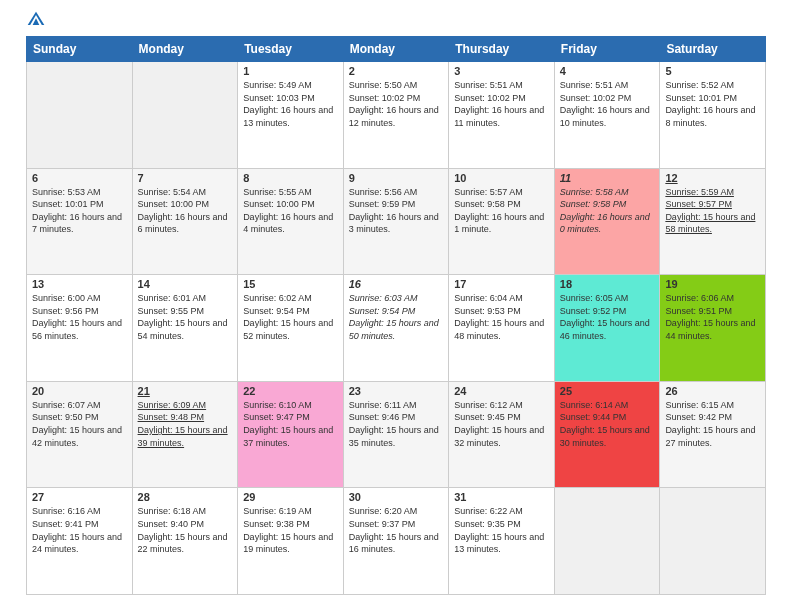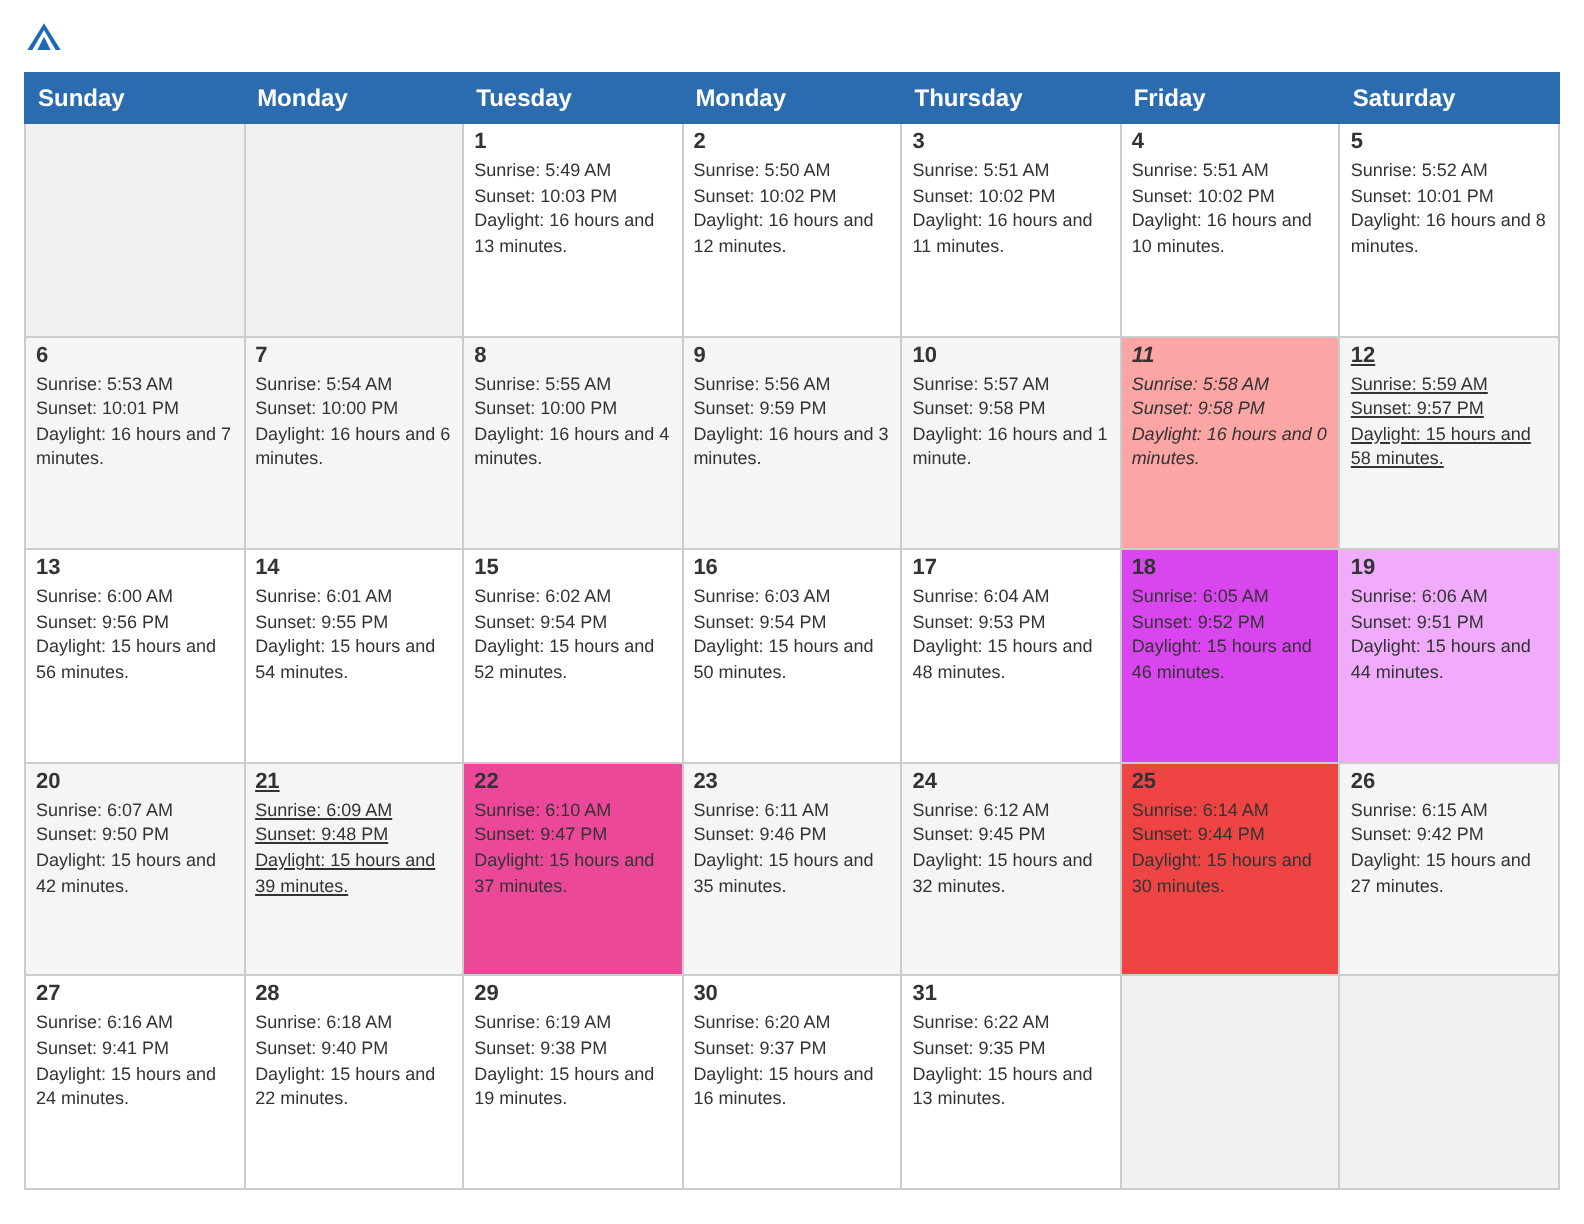--- a/index.html
+++ b/index.html
@@ -6,21 +6,21 @@
     body {
       width: 792px;
       height: 612px;
       font-family: Arial, sans-serif;
       background: #fff;
       overflow: hidden;
     }
     .page {
       width: 792px;
       height: 605px;
-      padding: 10px 12px;
+      padding: 10px 26px;
       display: flex;
       flex-direction: column;
     }
     .header {
       display: flex;
       justify-content: space-between;
       align-items: flex-start;
       margin-bottom: 6px;
     }
     .logo {
@@ -198,47 +198,47 @@
             <div class="day-detail">Sunrise: 6:00 AM<br>Sunset: 9:56 PM<br>Daylight: 15 hours and 56 minutes.</div>
           </td>
           <td style="background: rgb(255, 255, 255);">
             <span class="day-num">14</span>
             <div class="day-detail">Sunrise: 6:01 AM<br>Sunset: 9:55 PM<br>Daylight: 15 hours and 54 minutes.</div>
           </td>
           <td style="background: rgb(255, 255, 255);">
             <span class="day-num">15</span>
             <div class="day-detail">Sunrise: 6:02 AM<br>Sunset: 9:54 PM<br>Daylight: 15 hours and 52 minutes.</div>
           </td>
-          <td style="background: rgb(255, 255, 255);">
+          <td style="background: rgb(255, 255, 255); font-style: italic;">
             <span class="day-num">16</span>
             <div class="day-detail">Sunrise: 6:03 AM<br>Sunset: 9:54 PM<br>Daylight: 15 hours and 50 minutes.</div>
           </td>
           <td style="background: rgb(255, 255, 255);">
             <span class="day-num">17</span>
             <div class="day-detail">Sunrise: 6:04 AM<br>Sunset: 9:53 PM<br>Daylight: 15 hours and 48 minutes.</div>
           </td>
-          <td style="background: #d946ef;">
+          <td style="background: #5eead4;">
             <span class="day-num">18</span>
             <div class="day-detail">Sunrise: 6:05 AM<br>Sunset: 9:52 PM<br>Daylight: 15 hours and 46 minutes.</div>
           </td>
-          <td style="background: #f0abfc;">
+          <td style="background: #84cc16;">
             <span class="day-num">19</span>
             <div class="day-detail">Sunrise: 6:06 AM<br>Sunset: 9:51 PM<br>Daylight: 15 hours and 44 minutes.</div>
           </td>
         </tr>
         <tr>
           <td style="background: rgb(245, 245, 245);">
             <span class="day-num">20</span>
             <div class="day-detail">Sunrise: 6:07 AM<br>Sunset: 9:50 PM<br>Daylight: 15 hours and 42 minutes.</div>
           </td>
           <td style="background: rgb(245, 245, 245); text-decoration: underline;">
             <span class="day-num">21</span>
             <div class="day-detail">Sunrise: 6:09 AM<br>Sunset: 9:48 PM<br>Daylight: 15 hours and 39 minutes.</div>
           </td>
-          <td style="background: #ec4899;">
+          <td style="background: #f9a8d4;">
             <span class="day-num">22</span>
             <div class="day-detail">Sunrise: 6:10 AM<br>Sunset: 9:47 PM<br>Daylight: 15 hours and 37 minutes.</div>
           </td>
           <td style="background: rgb(245, 245, 245);">
             <span class="day-num">23</span>
             <div class="day-detail">Sunrise: 6:11 AM<br>Sunset: 9:46 PM<br>Daylight: 15 hours and 35 minutes.</div>
           </td>
           <td style="background: rgb(245, 245, 245); margin-top: 14px;">
             <span class="day-num">24</span>
             <div class="day-detail">Sunrise: 6:12 AM<br>Sunset: 9:45 PM<br>Daylight: 15 hours and 32 minutes.</div>

